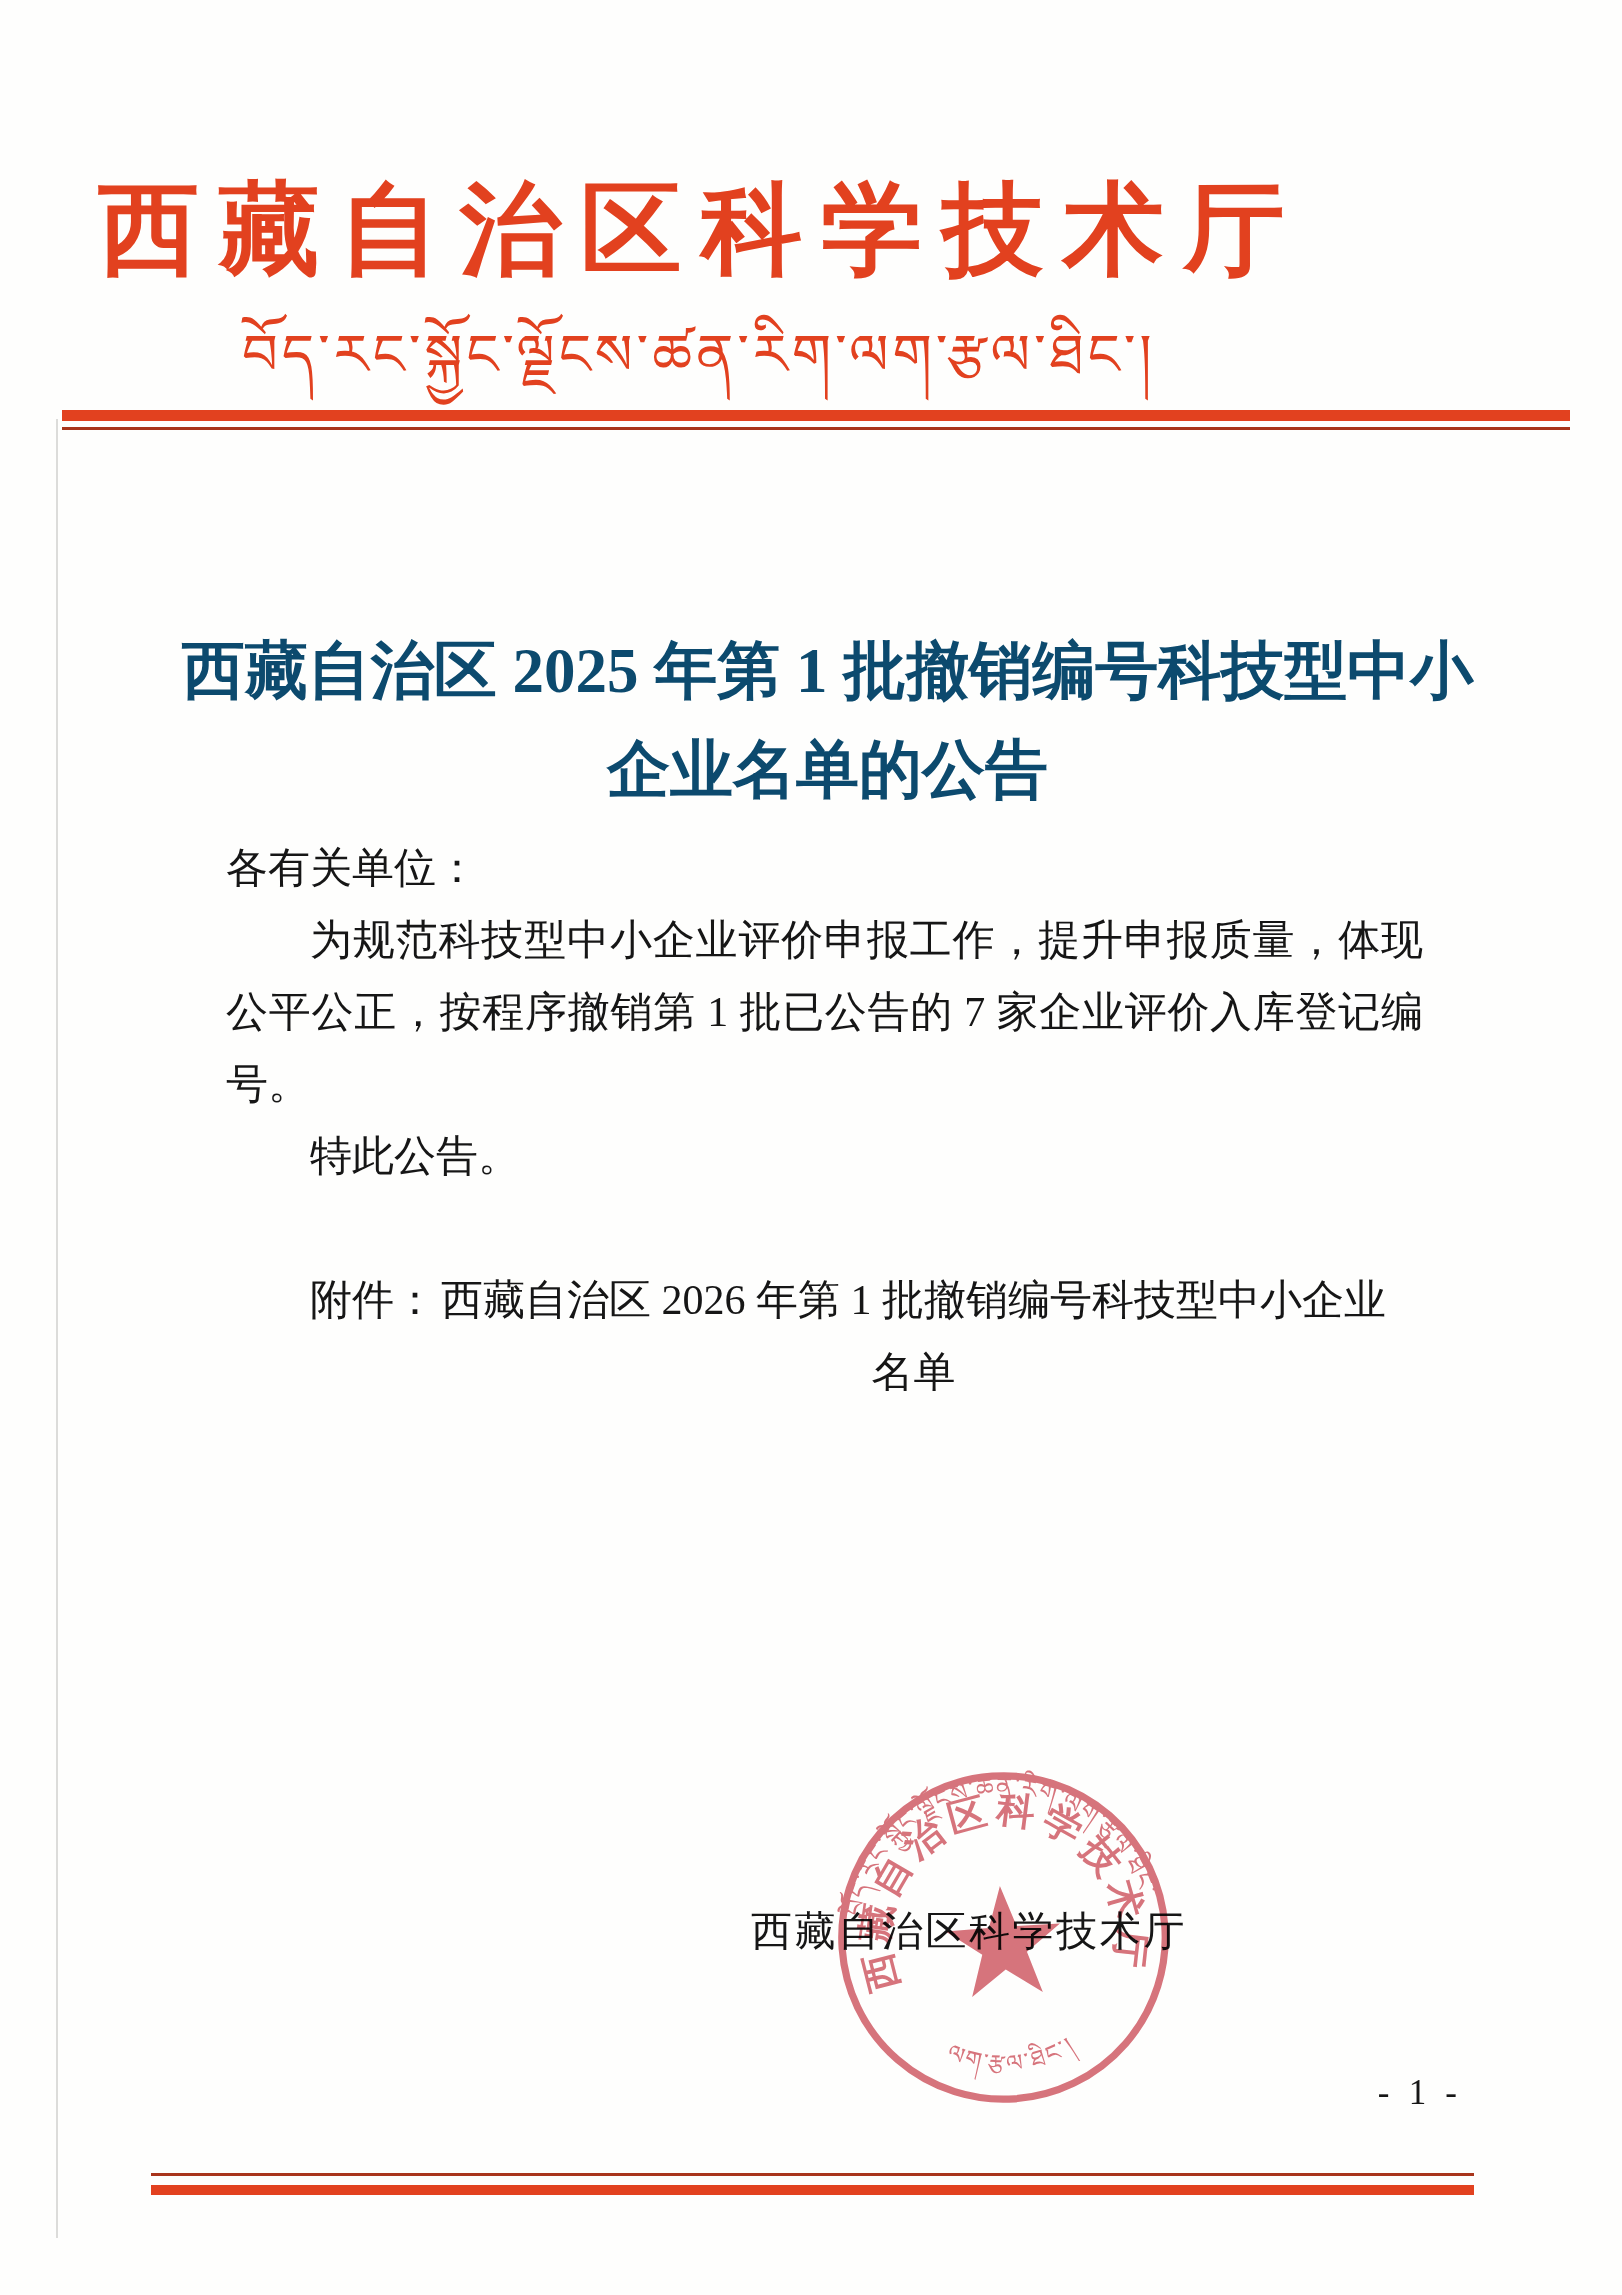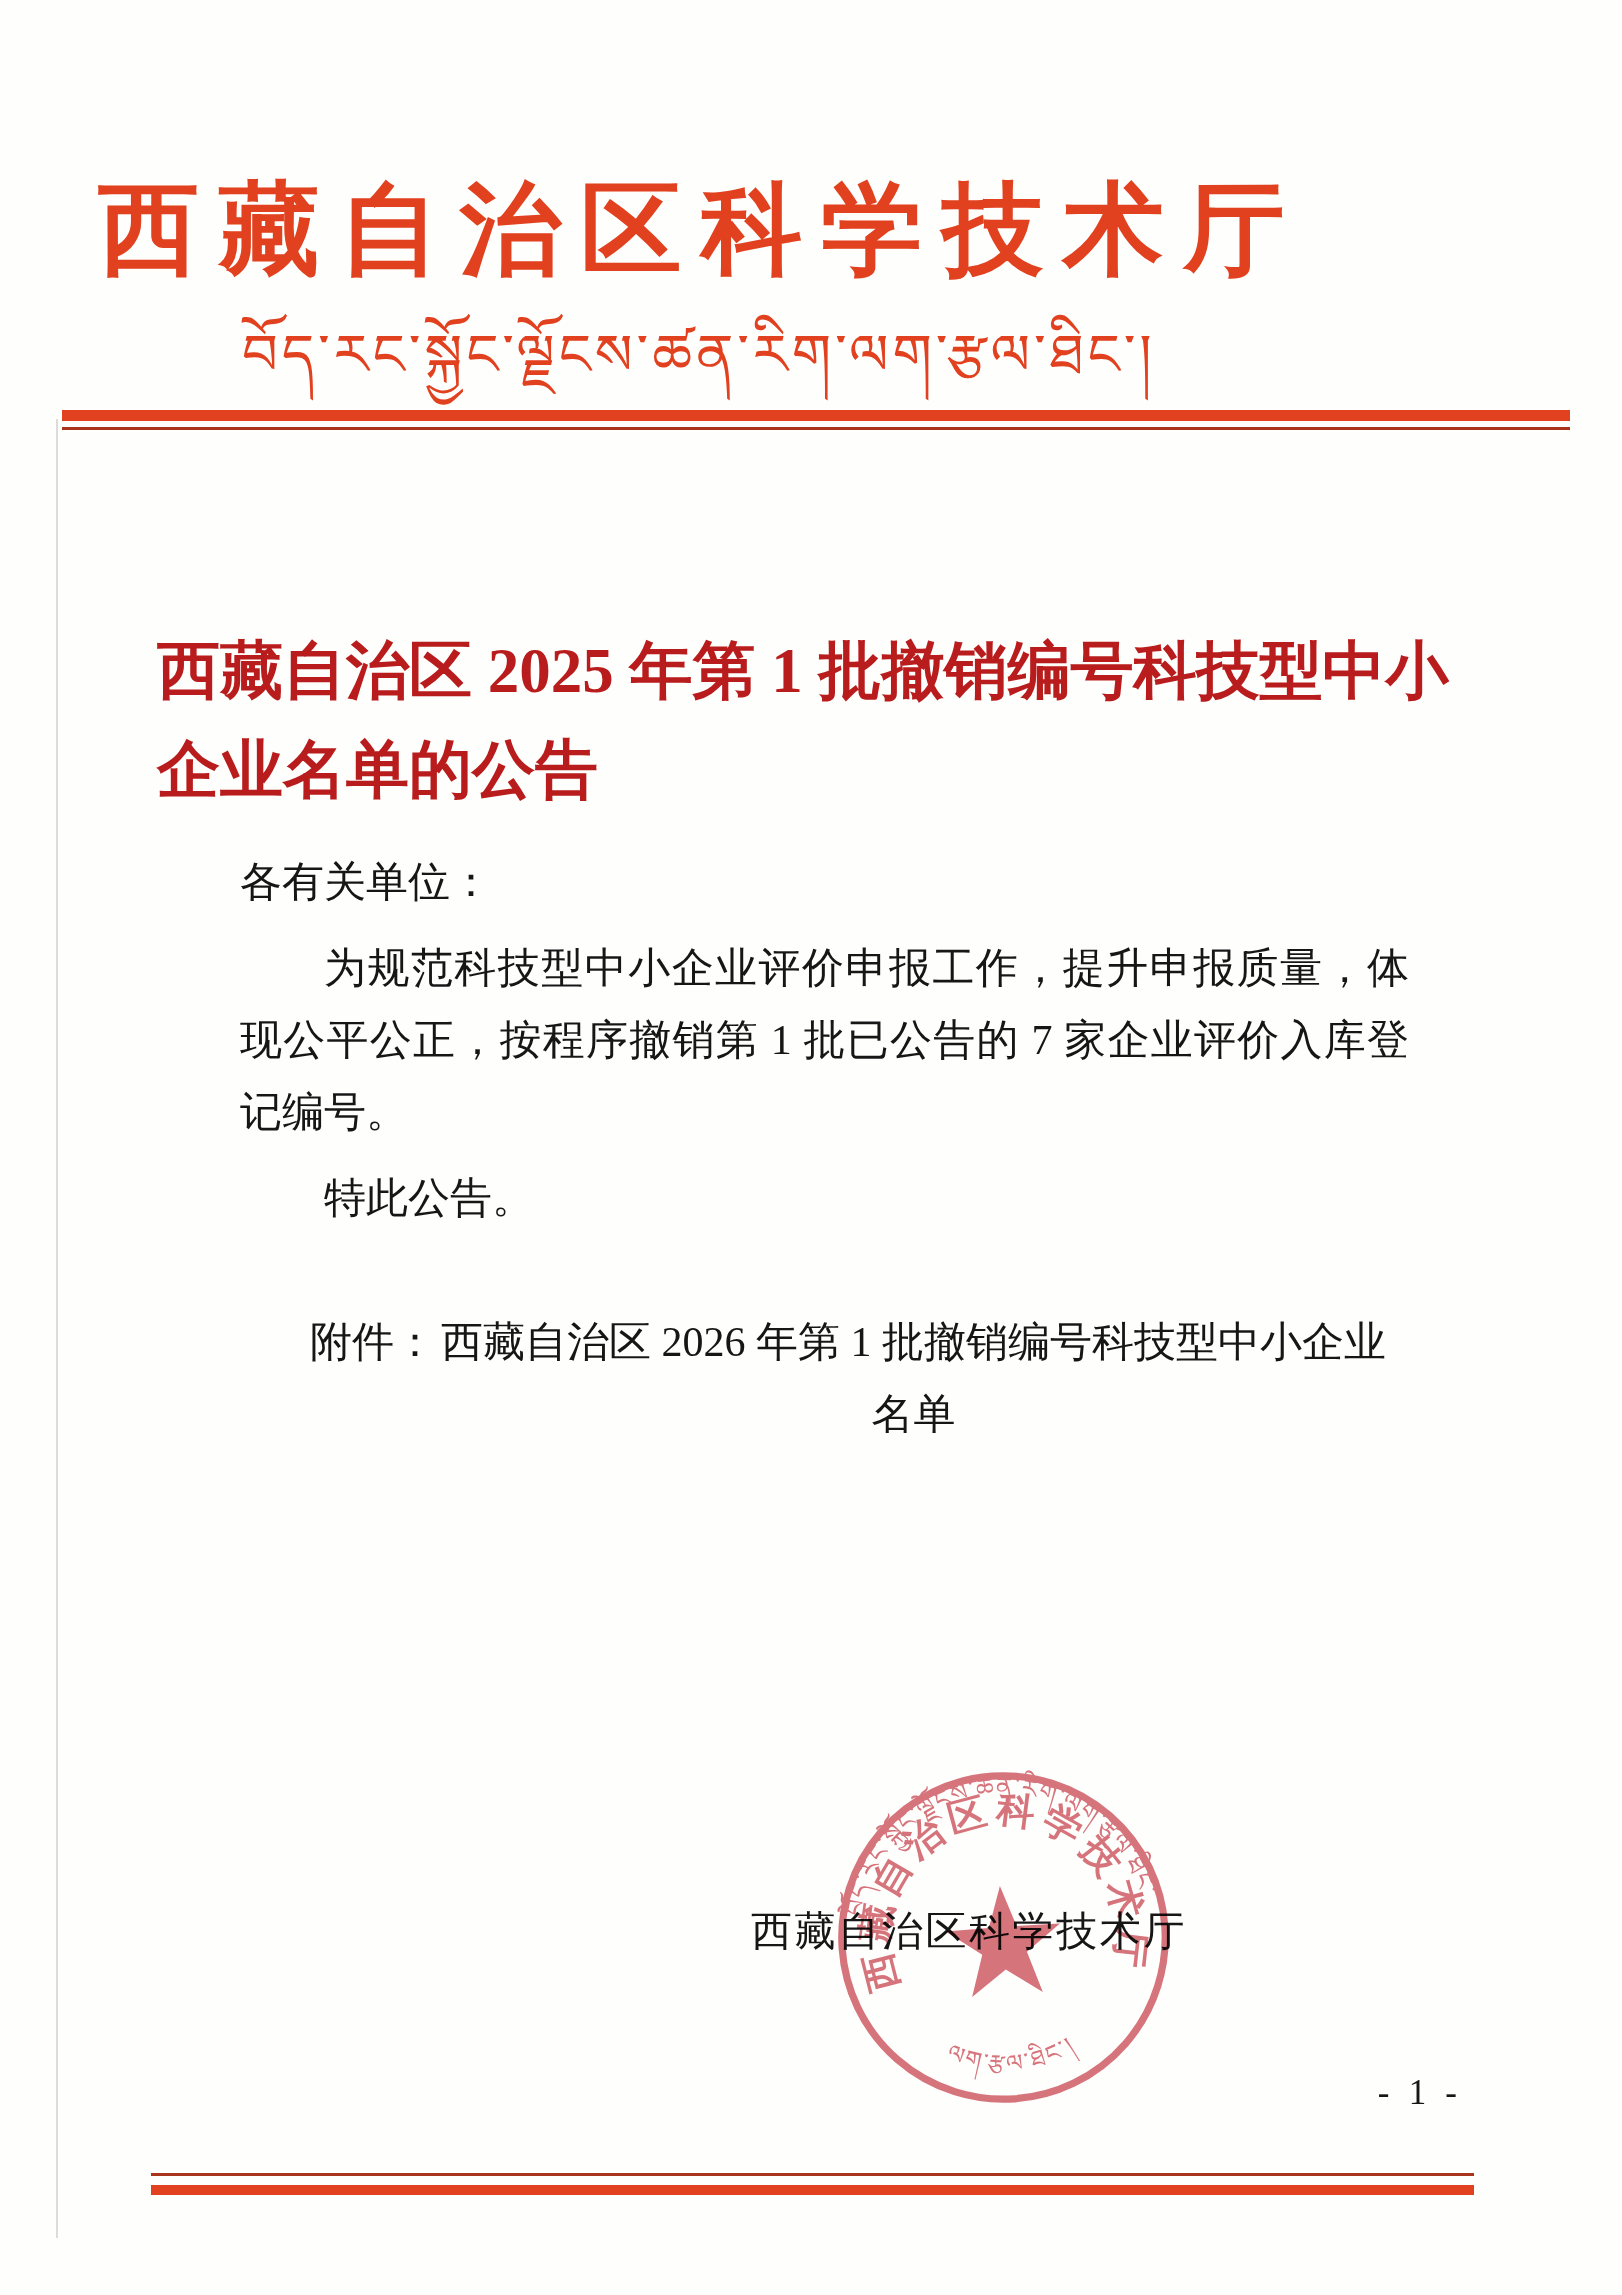--- a/index.html
+++ b/index.html
@@ -29,30 +29,30 @@
   .rule-bottom-thin{top:2173px;left:151px;width:1323px;height:2.6px;}
   .rule-bottom-thick{top:2185px;left:151px;width:1323px;height:9.8px;}
 
   
   .scan-line{top:419px;left:56px;width:2px;height:1819px;background:#dcdcda;}
 
   
   .doc-title{
     top:622px;left:157px;width:1341px;
     font-size:63px;font-weight:700;line-height:99px;
-    text-align:left;color:#b91c1c;
+    text-align:center;color:#0c4a6e;
   }
 
   
   .body-text{
     top:832px;left:226px;width:1197px;
     font-size:42px;line-height:72px;
     text-align:justify;
   }
-  .body-text p{margin:14px;}
+  .body-text p{margin:0;}
   .indent{text-indent:2em;}
   .attachment{display:flex;margin-left:2em;margin-top:72px;text-align:center;}
   .attachment .att-label{white-space:nowrap;}
   .attachment .att-text{max-width:955px;}
 
   
   .signature{
     top:1892px;left:681px;width:576px;
     font-size:41px;line-height:79px;text-align:center;
   }

